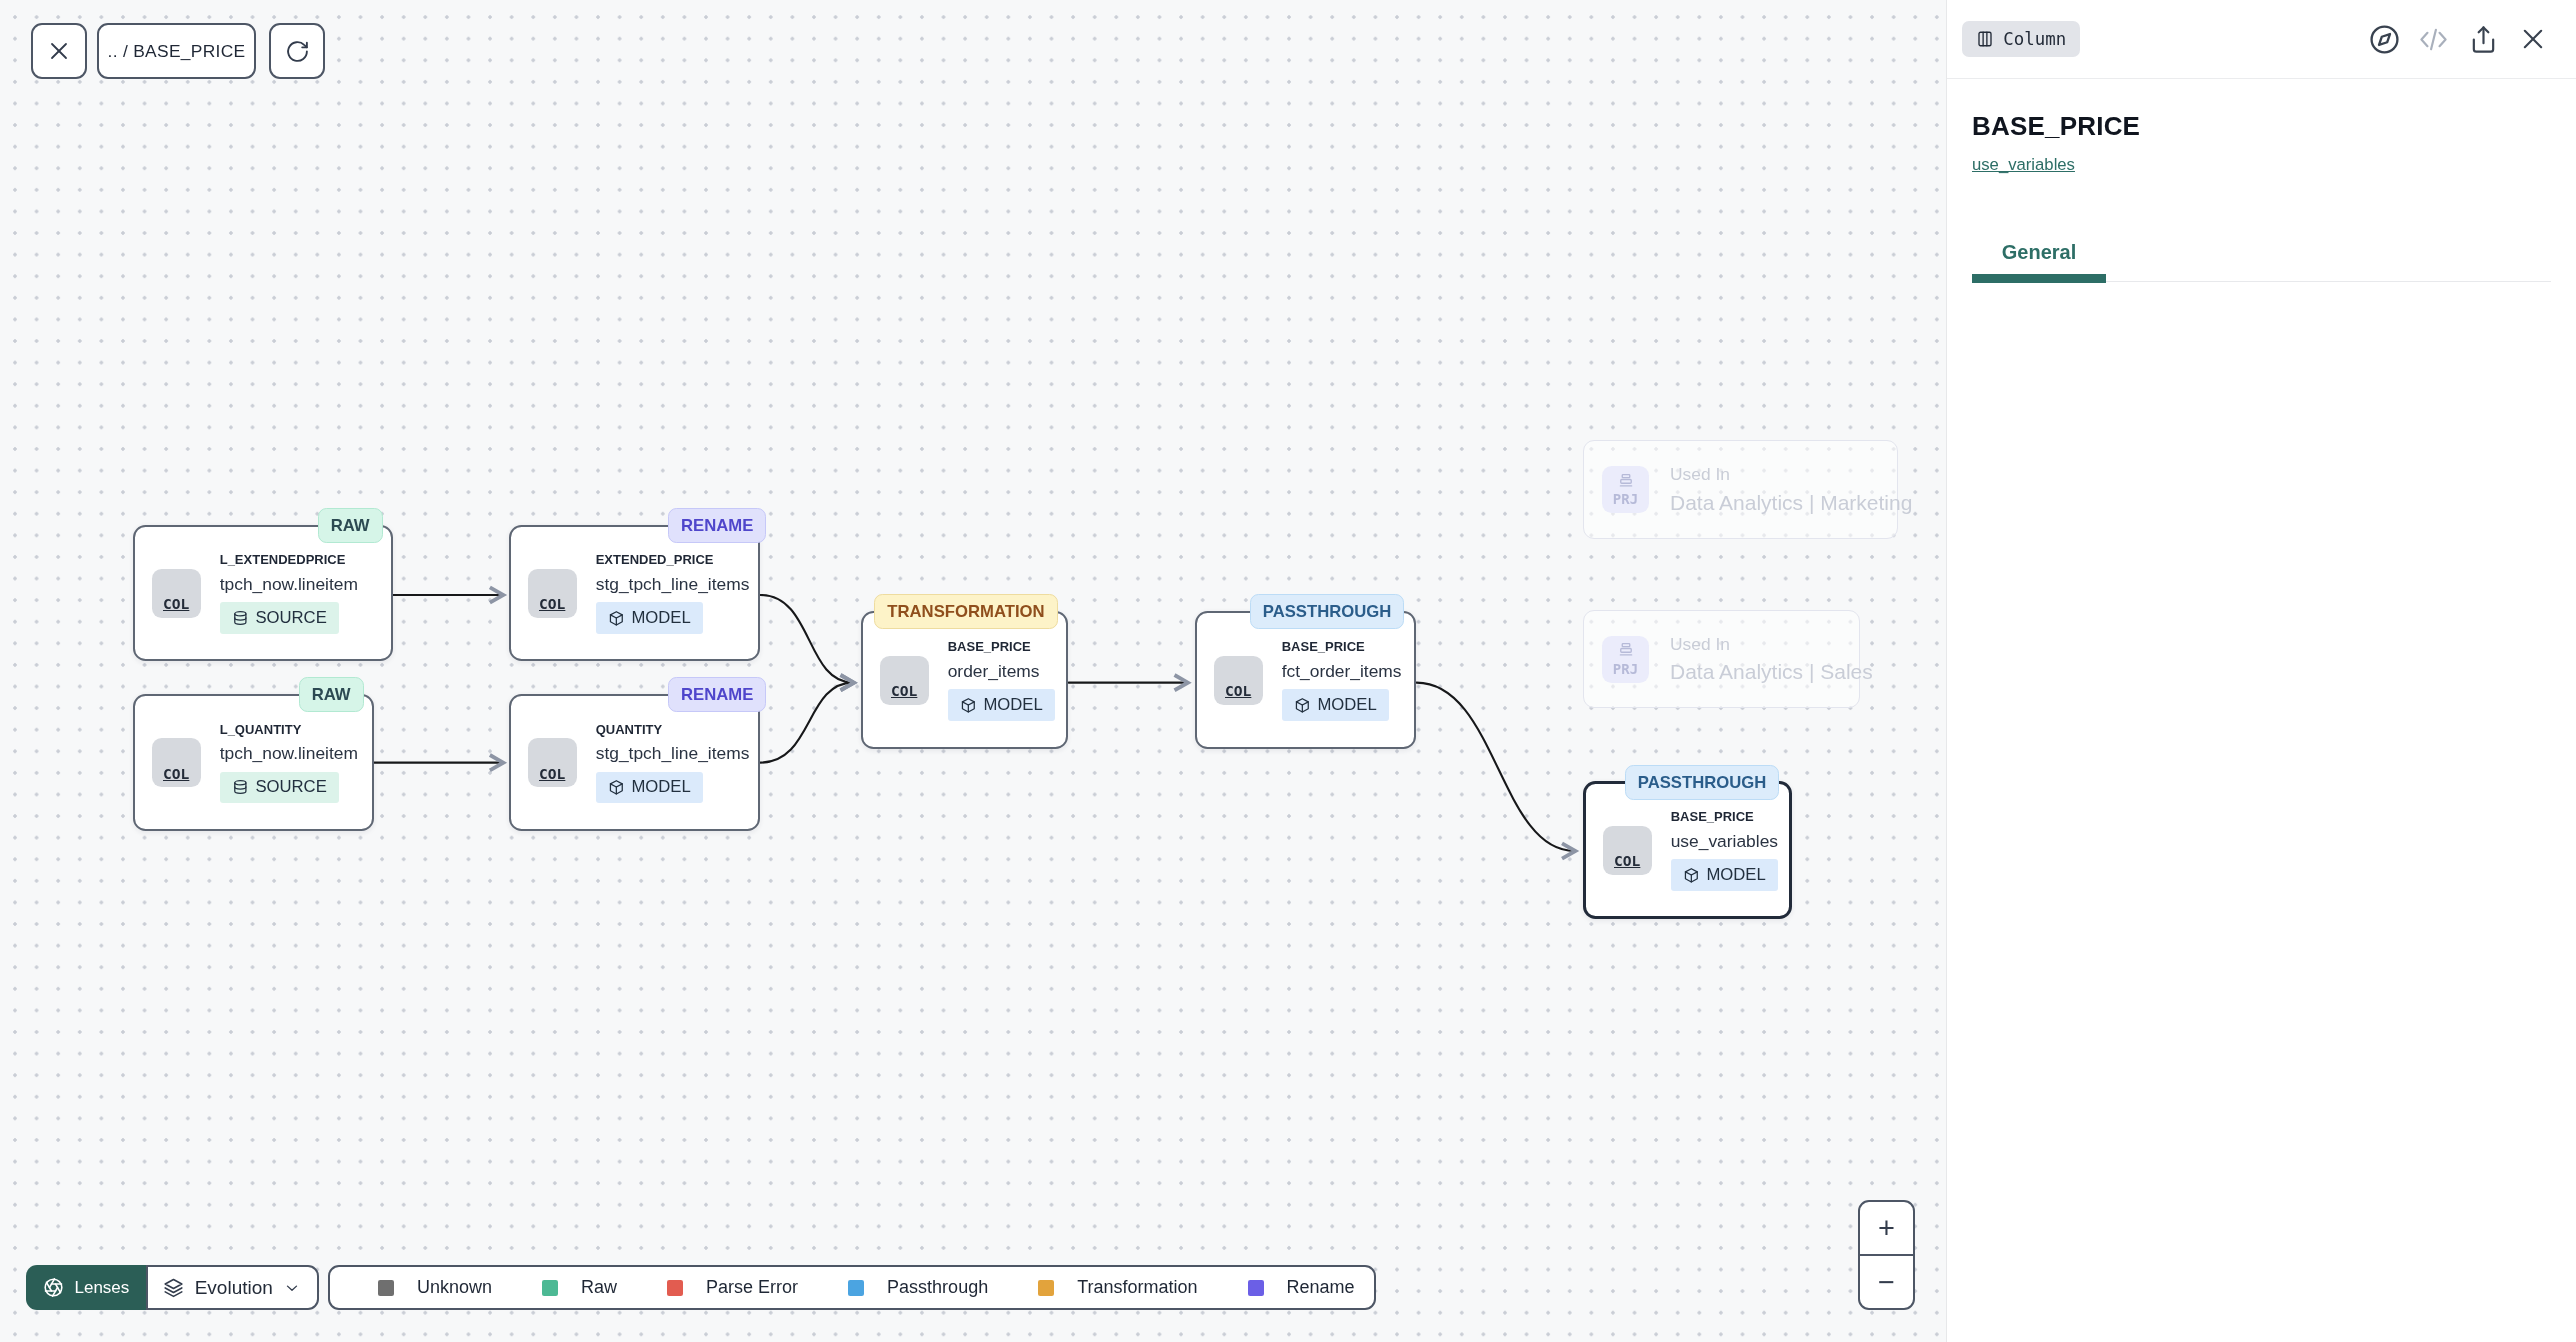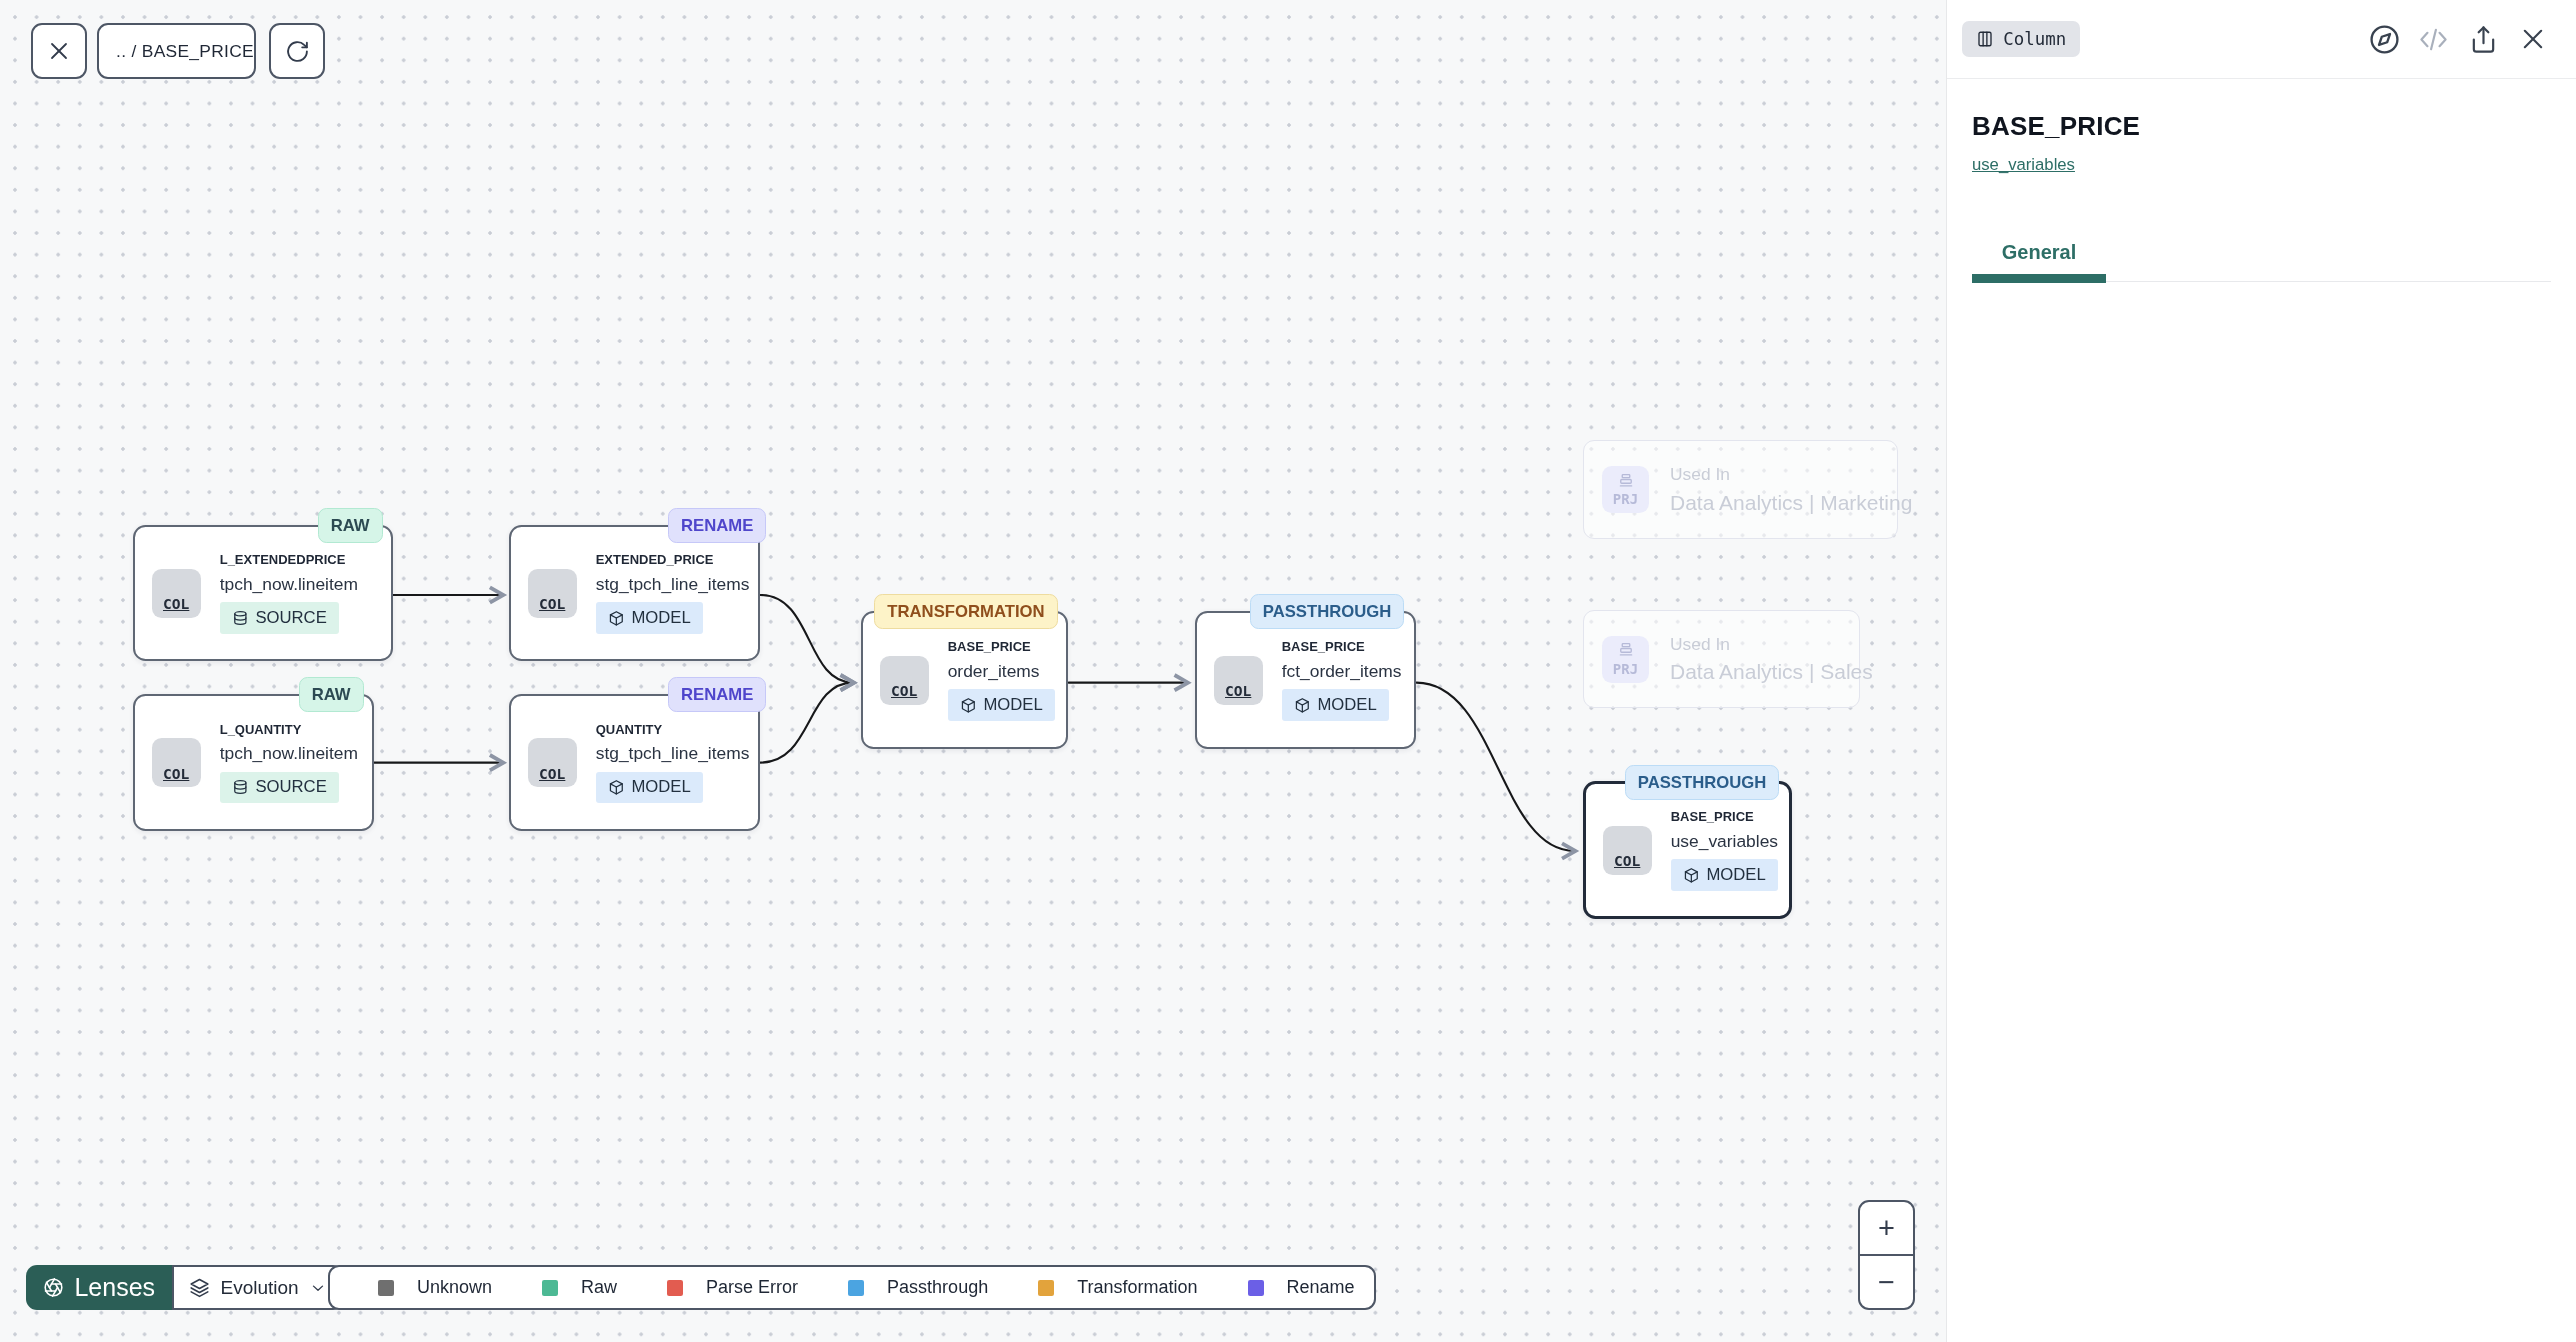--- a/index.html
+++ b/index.html
@@ -9,21 +9,21 @@
   
   .canvas{position:relative;width:1946px;height:1343px;background-color:#f7f8f9;
     background-image:radial-gradient(circle,#c9cdd5 1.5px,transparent 1.8px);
     background-size:21.6px 21.6px;background-position:4.2px 6.3px;}
   .edges{position:absolute;left:0;top:0;pointer-events:none;}
 
   
   .tb{position:absolute;background:#fff;border:2.1px solid #4d5665;border-radius:11px;
     display:flex;align-items:center;justify-content:center;color:#333c4c;box-sizing:border-box;}
   .tb svg{stroke:#333c4c;}
-  .tb-crumb{font-size:17.4px;letter-spacing:0.3px;color:#1f2735;justify-content:flex-end;}
+  .tb-crumb{font-size:17.4px;letter-spacing:0.3px;color:#1f2735;}
 
   
   .node{position:absolute;background:#fff;border:2.1px solid #5f6774;border-radius:12.5px;
     box-shadow:0 1.4px 5.6px rgba(35,43,60,.08);display:flex;align-items:center;
     padding-left:16.7px;box-sizing:border-box;}
   .node.selected{border:3.5px solid #222b3a;}
   .chip{width:49px;height:49px;border-radius:9.7px;background:#d6d9de;color:#232b38;
     display:flex;flex-direction:column;align-items:center;justify-content:center;gap:2.1px;flex:none;text-decoration:underline;}
   .chip span{font-family:"DejaVu Sans Mono",monospace;font-size:14.6px;font-weight:bold;}
   .ntxt{margin-left:19px;display:flex;flex-direction:column;align-items:flex-start;gap:6.3px;}
@@ -47,21 +47,21 @@
   .chip-prj{width:47px;height:47px;border-radius:9.7px;background:#ebecfb;color:#b6bad8;
     display:flex;flex-direction:column;align-items:center;justify-content:center;gap:1.4px;flex:none;}
   .chip-prj span{font-family:"DejaVu Sans Mono",monospace;font-size:14px;font-weight:bold;}
   .chip-prj svg{stroke:#b6bad8;}
   .gl{font-size:17.4px;color:#c9cdd7;}
   .gn{font-size:21px;color:#c9cdd7;margin-top:5.6px;white-space:nowrap;}
 
   
   .lens-wrap{position:absolute;left:26.4px;top:1265px;height:45px;display:flex;}
   .lens-btn{background:#2b5e56;color:#fff;border-radius:11px 0 0 11px;display:flex;align-items:center;
-    gap:10.4px;padding:0 16.7px;font-size:25px;}
+    gap:10.4px;padding:0 16.7px;font-size:17px;}
   .lens-btn svg{stroke:#fff;}
   .lens-sel{background:#fff;border:2.1px solid #4d5665;border-radius:0 11px 11px 0;display:flex;
     align-items:center;gap:10.4px;padding:0 15.3px;font-size:19px;color:#232b38;box-sizing:border-box;}
   .lens-sel svg{stroke:#333c4c;}
   .legend{position:absolute;left:328px;top:1265px;height:45px;border:2.1px solid #4d5665;border-radius:11px;
     background:#fff;display:flex;align-items:center;gap:21px;padding:0 19px;font-size:18px;
     color:#1f2735;box-sizing:border-box;}
   .litem{display:flex;align-items:center;gap:23px;padding-left:29px;}
   .sw{width:16px;height:16px;border-radius:2.1px;display:inline-block;}
   .zoomctl{position:absolute;left:1858px;top:1200px;width:57px;border:2.1px solid #4d5665;border-radius:11px;

